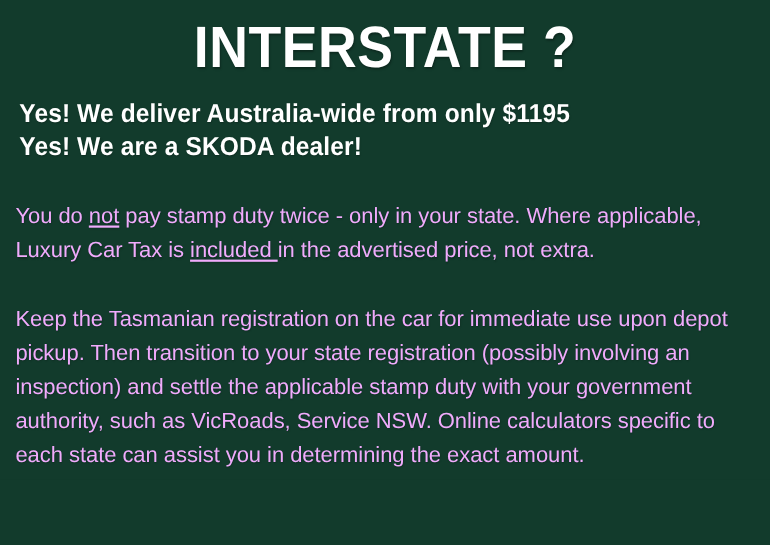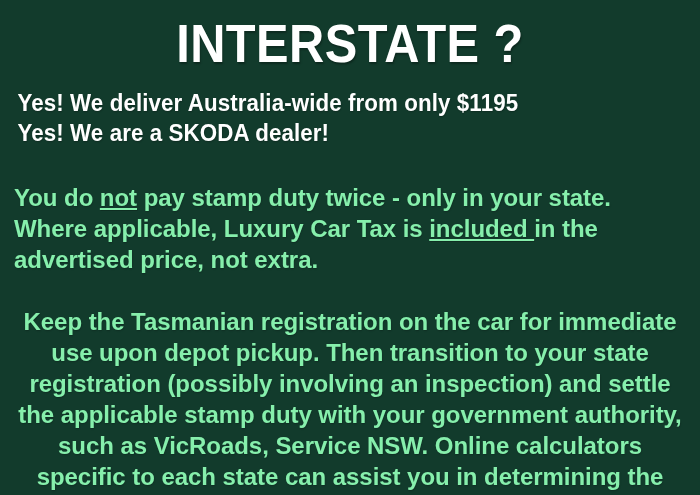--- a/index.html
+++ b/index.html
@@ -52,31 +52,30 @@
     white-space: nowrap;
     text-shadow: 0.5px 1px 1.5px rgba(0,0,0,0.25);
   }
   .body-block {
     position: absolute;
     top: 182px;
     left: 14px;
     width: 672px;
   }
   .body-para {
-    color: #86efac;
-    font-size: 24px;
+    color: #f0abfc;
+    font-size: 20px;
     line-height: 31px;
-    font-weight: 700;
+    font-weight: 400;
     letter-spacing: -0.05px;
     text-shadow: 0.5px 1px 1.5px rgba(0,0,0,0.22);
     margin: 0;
   }
   .body-para + .body-para {
     margin-top: 31px;
-    text-align: center;
   }
   .u {
     text-decoration: underline;
     text-underline-offset: 2px;
     text-decoration-thickness: 2px;
   }
 </style>
 </head>
 <body>
 

